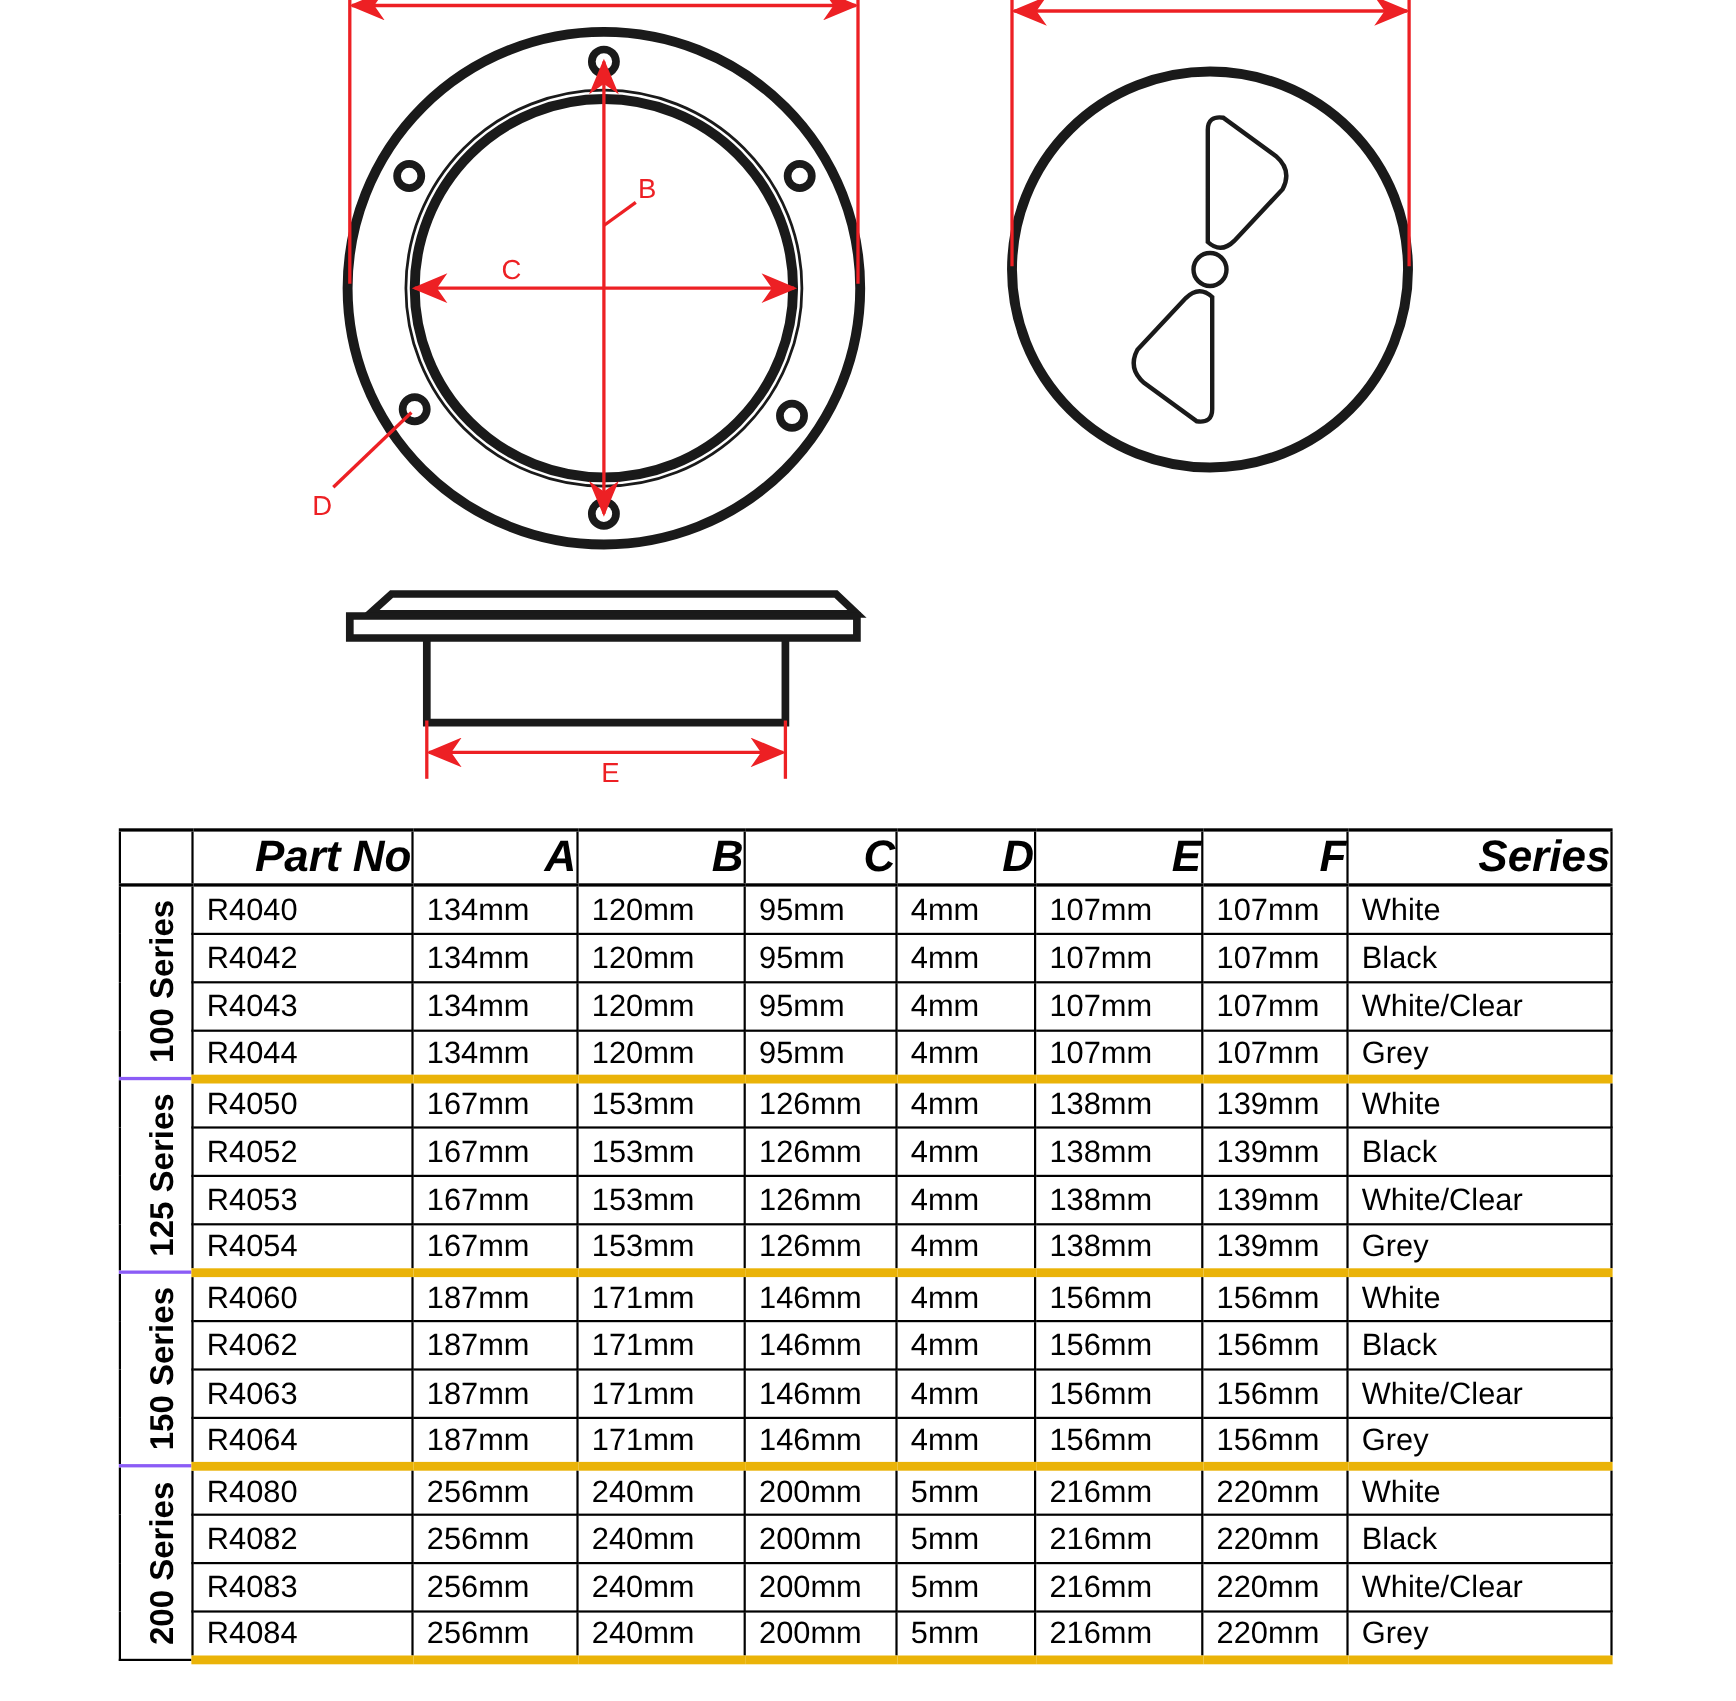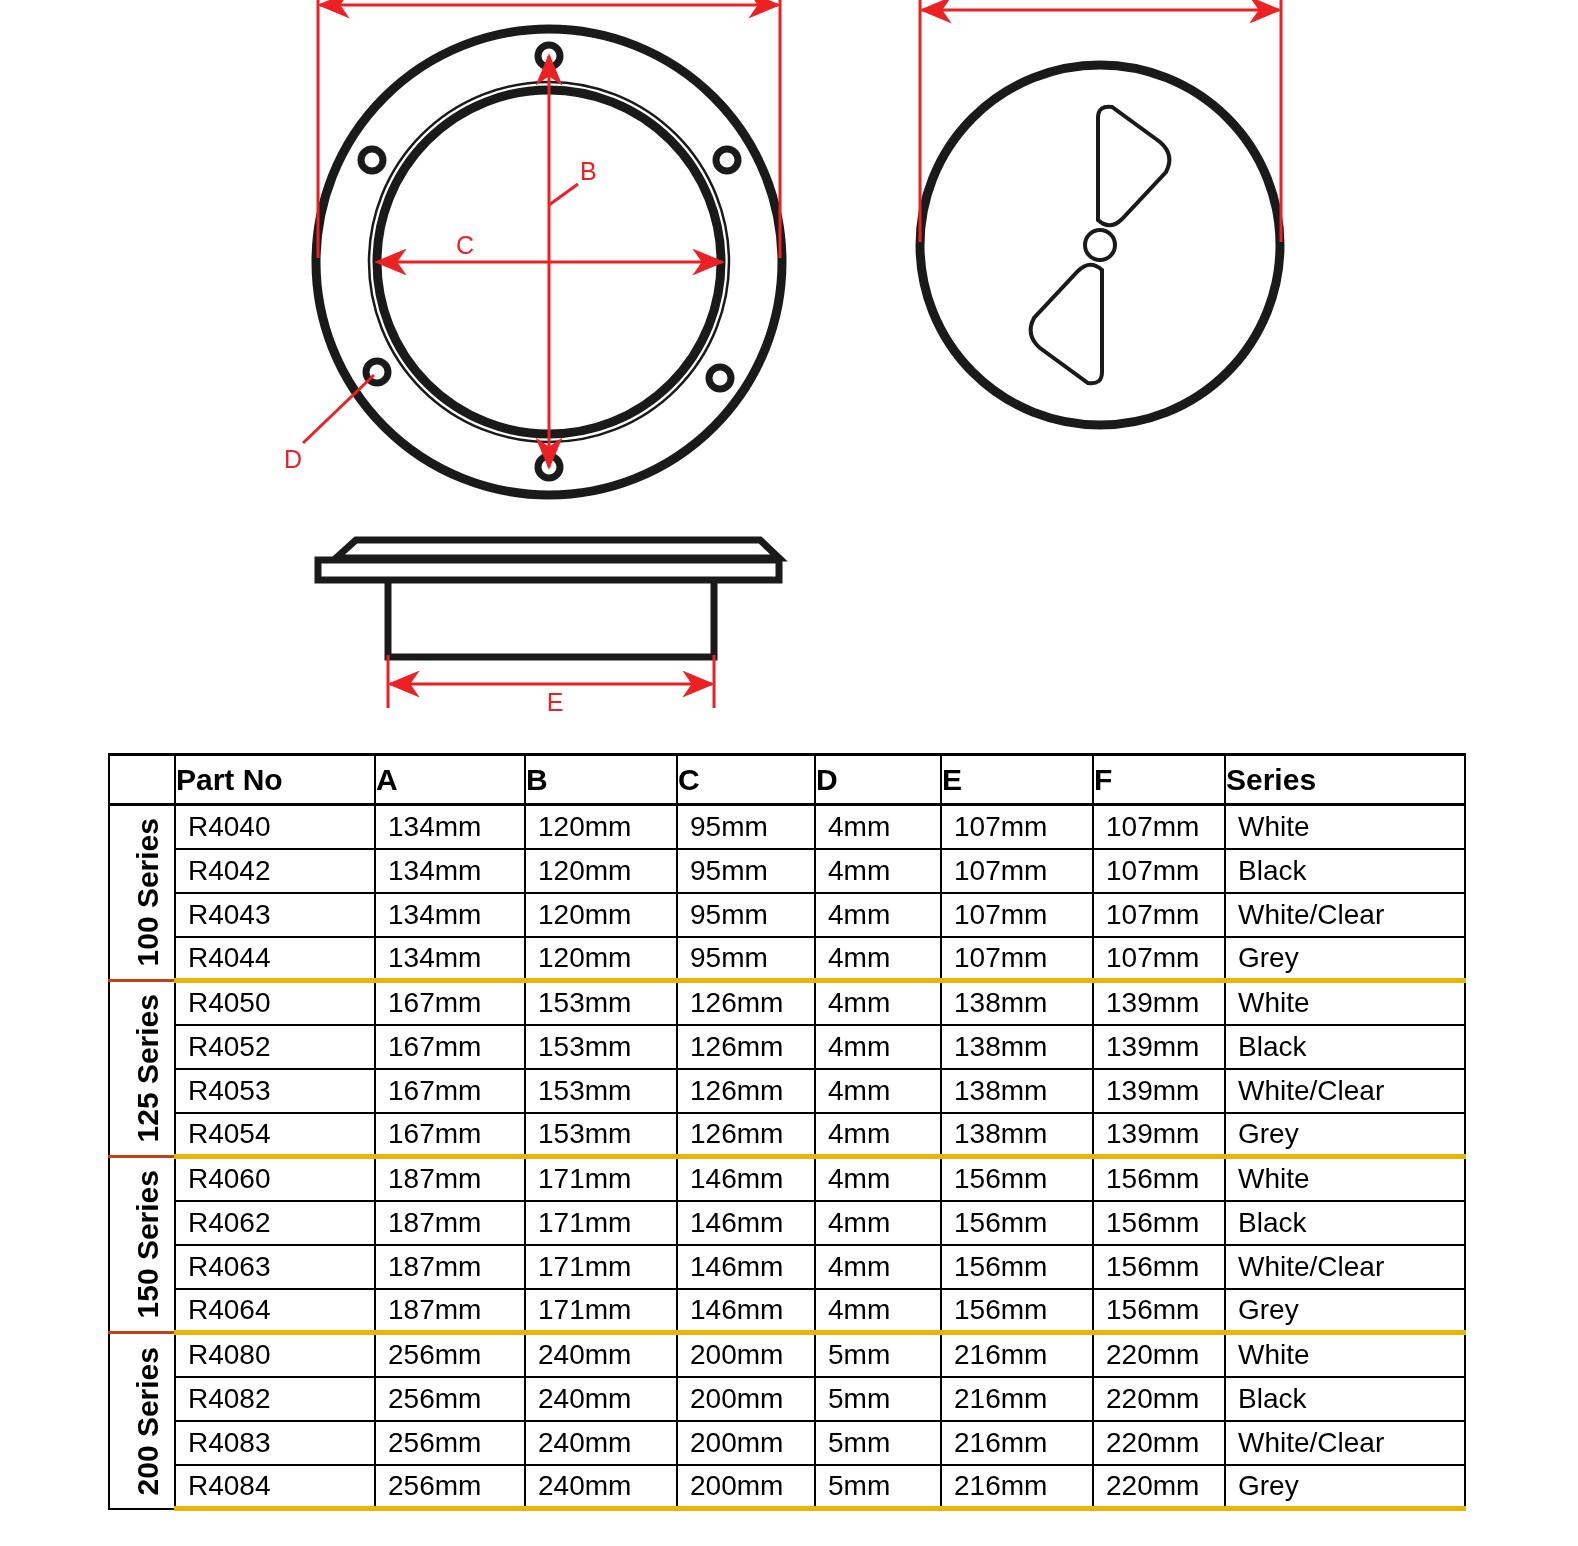--- a/index.html
+++ b/index.html
@@ -53,25 +53,26 @@
     padding: 0;
     font-family: "Liberation Sans", sans-serif;
     font-size: 28px;
     color: #000000;
     height: 44px;
     vertical-align: middle;
     box-sizing: border-box;
   }
   table.spec thead th {
     font-weight: bold;
-    text-align: left;
-    font-size: 30px;
+    text-align: right;
+    font-size: 40px;
     height: 50px;
     border-top: 3px solid #000;
     border-bottom: 3px solid #000;
+    font-style: italic;
   }
   table.spec tbody td {
     text-align: left;
     padding-left: 12px;
     font-weight: normal;
   }
   td.series-cell {
     text-align: center;
     padding: 0;
     border-left: 3px solid #000;
@@ -83,25 +84,25 @@
     display: block;
     writing-mode: vertical-rl;
     transform: rotate(180deg);
     font-weight: bold;
     font-size: 30px;
     white-space: nowrap;
     letter-spacing: 0px;
     margin: 0 auto;
   }
   tr.group-first td {
-    border-top: 3px solid #c2410c;
+    border-top: 3px solid #8b5cf6;
     margin-top: 28px;
   }
   tr.group-last td {
-    border-bottom: 5px solid #eab308;
+    border-bottom: 8px solid #eab308;
   }
   .col-series { width: 66px; }
   .col-part   { width: 200px; }
   .col-a      { width: 150px; }
   .col-b      { width: 152px; }
   .col-c      { width: 138px; }
   .col-d      { width: 126px; }
   .col-e      { width: 152px; }
   .col-f      { width: 132px; }
   .col-colour { width: 240px; }

